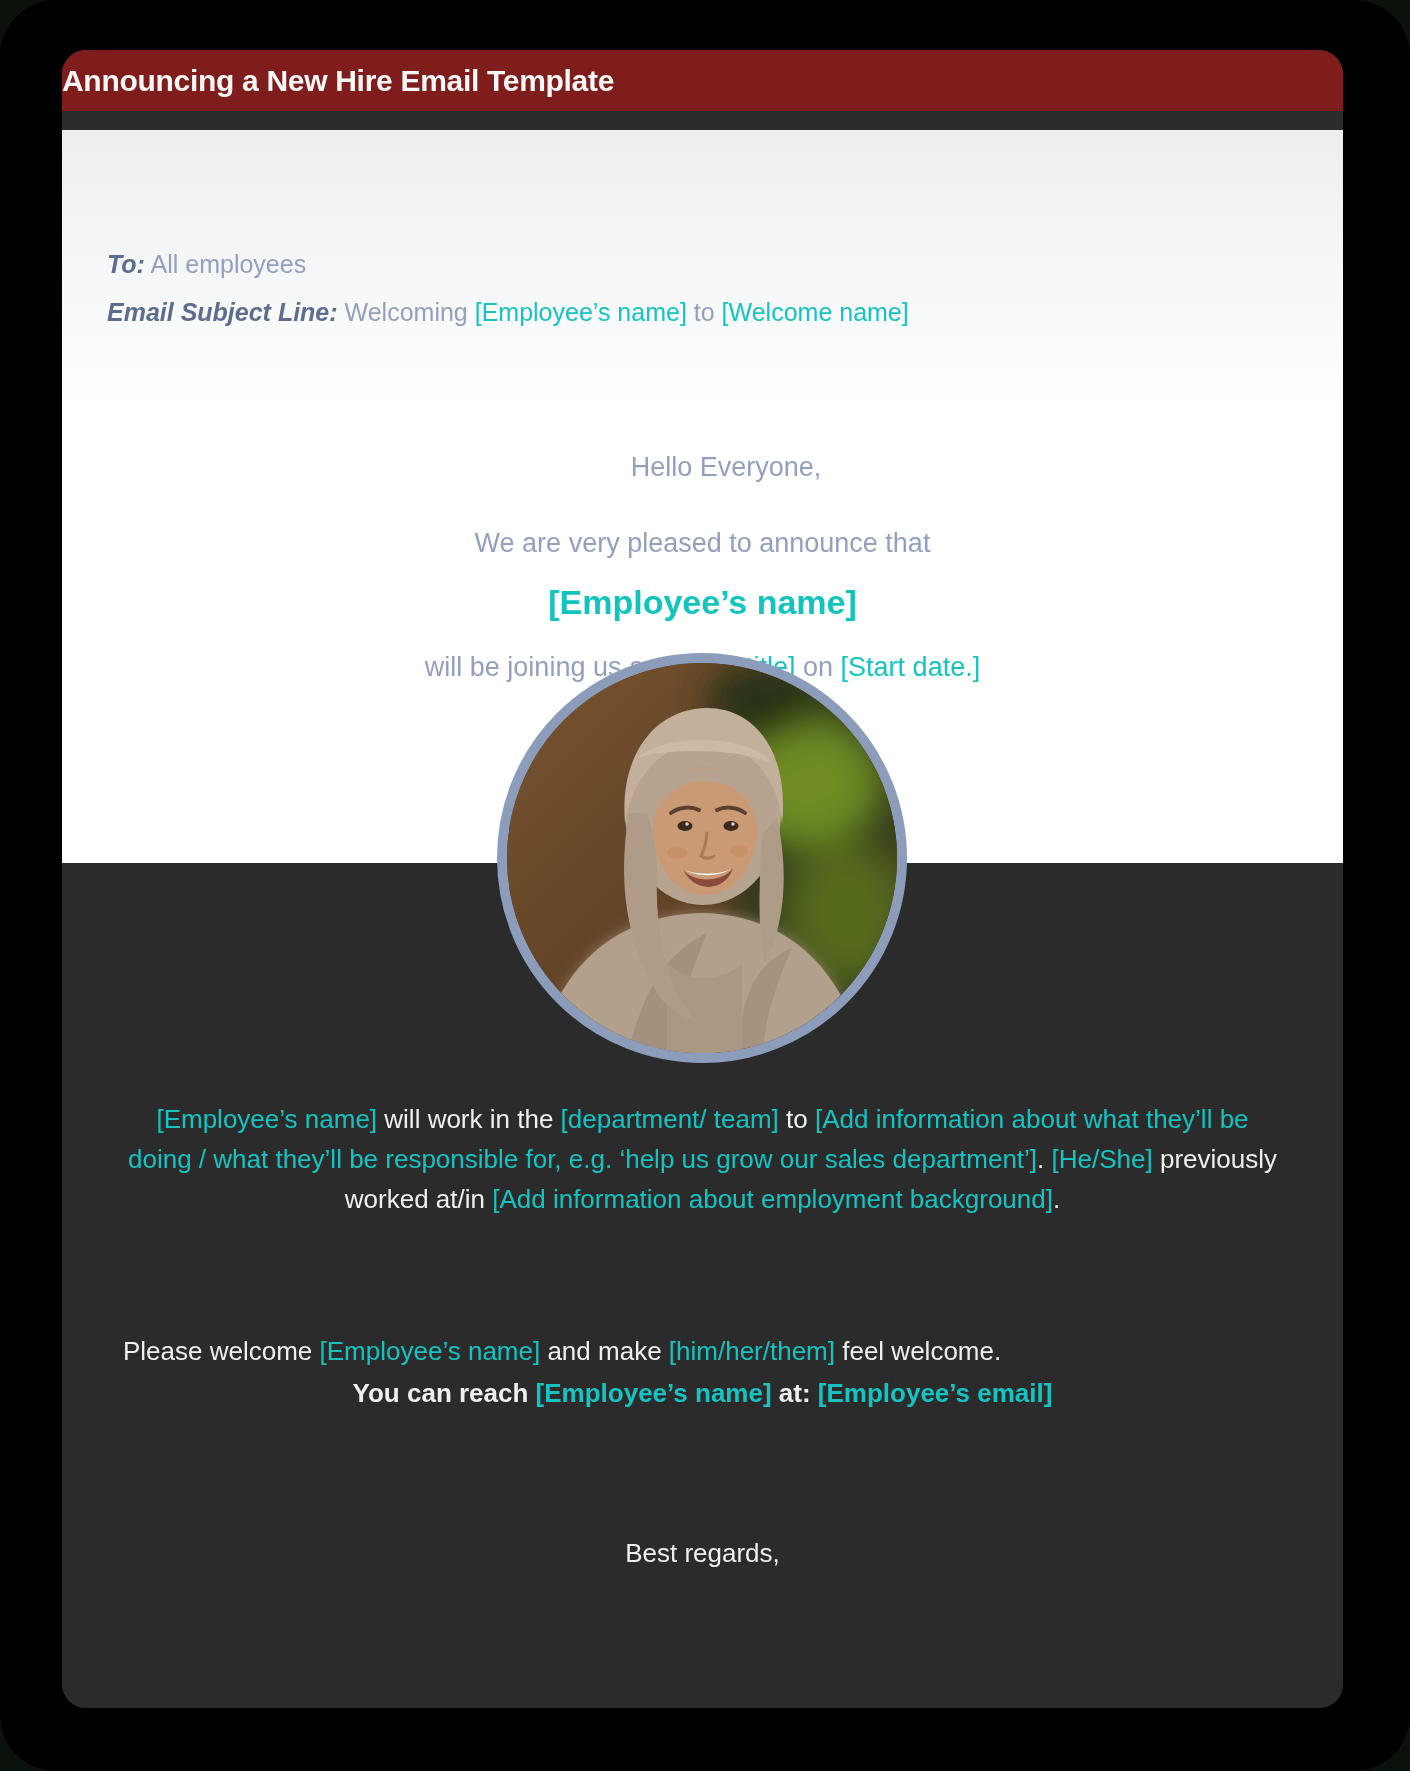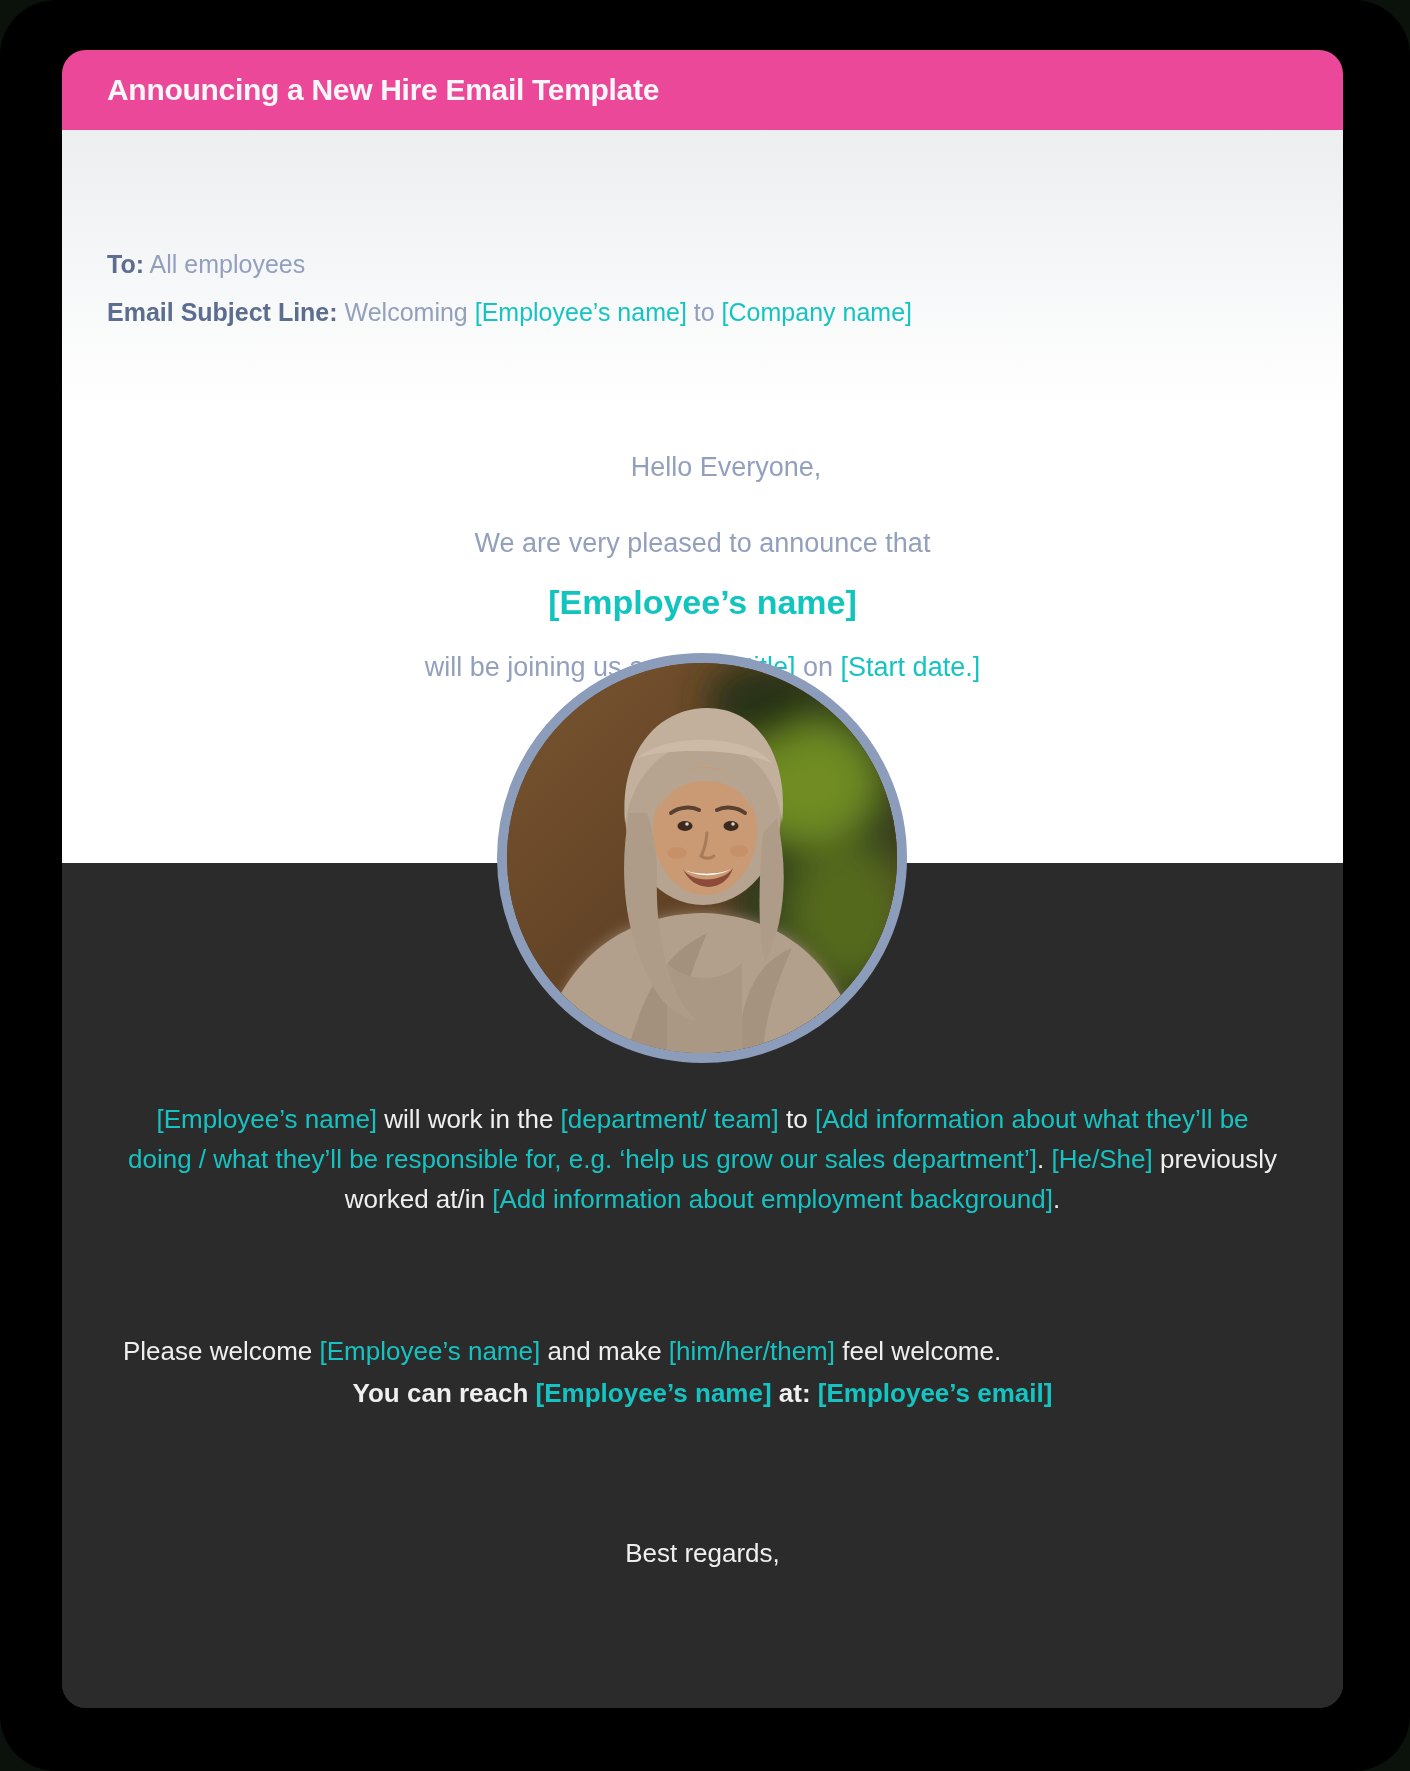--- a/index.html
+++ b/index.html
@@ -15,24 +15,24 @@
     border-radius:56px;
   }
   .card{
     position:absolute;left:62px;top:50px;
     width:1281px;height:1658px;
     border-radius:24px;overflow:hidden;
     background:#2b2b2b;
     box-shadow:0 10px 30px rgba(0,0,0,.6);
   }
   .card-header{
-    position:absolute;left:0;top:0;right:0;height:80px;
-    background:#ec4899;
+    position:absolute;left:0;top:0;right:0;height:61px;
+    background:#7f1d1d;
     display:flex;align-items:center;
-    padding-left:45px;box-sizing:border-box;
+    box-sizing:border-box;
   }
   .card-title{
     color:#f7f7f7;font-size:30px;font-weight:700;letter-spacing:-.3px;
   }
   .body-white{
     position:absolute;left:0;top:80px;right:0;height:733px;
     background:linear-gradient(180deg,#eceef0 0%,#ffffff 38%);
   }
   .meta-line{
     position:absolute;left:45px;right:45px;
@@ -41,21 +41,21 @@
   .centered-line{
     position:absolute;left:0;right:0;text-align:center;
     font-size:27px;line-height:34px;color:#93a0bd;
   }
   .name-heading{
     position:absolute;left:0;right:0;text-align:center;
     font-size:34px;line-height:42px;font-weight:700;color:#12c4be;
   }
   .seg-accent{color:#15c4c2;}
   .seg-muted{color:#93a0bd;}
-  .seg-label{color:#5c6d8f;font-weight:700;}
+  .seg-label{color:#5c6d8f;font-weight:700;font-style:italic;}
   .seg-light{color:#efefef;}
   .avatar-ring{
     position:absolute;left:435px;top:603px;
     width:390px;height:390px;border-radius:50%;
     border:10px solid #8c9cbb;
     overflow:hidden;background:#5a3c22;
     z-index:3;
   }
   .avatar-ring svg{display:block;}
   .body-dark{
@@ -75,21 +75,21 @@
 
 <div class="frame">
   <div class="card">
 
     <div class="card-header">
       <span class="card-title">Announcing a New Hire Email Template</span>
     </div>
 
     <div class="body-white">
       <div class="meta-line" style="top:117px;"><span class="seg-label">To:</span><span class="seg-muted"> All employees</span></div>
-      <div class="meta-line" style="top:165px;"><span class="seg-label">Email Subject Line:</span><span class="seg-muted"> Welcoming </span><span class="seg-accent">[Employee’s name]</span><span class="seg-muted"> to </span><span class="seg-accent">[Company name]</span></div>
+      <div class="meta-line" style="top:165px;"><span class="seg-label">Email Subject Line:</span><span class="seg-muted"> Welcoming </span><span class="seg-accent">[Employee’s name]</span><span class="seg-muted"> to </span><span class="seg-accent">[Welcome name]</span></div>
 
       <div class="centered-line" style="top:320px;padding-left:47px;">Hello Everyone,</div>
       <div class="centered-line" style="top:396px;">We are very pleased to announce that</div>
       <div class="name-heading" style="top:451px;">[Employee’s name]</div>
       <div class="centered-line" style="top:520px;"><span class="seg-muted">will be joining us as a </span><span class="seg-accent">[Job title]</span><span class="seg-muted"> on </span><span class="seg-accent">[Start date.]</span></div>
     </div>
 
     <div class="body-dark">
       <div class="dark-par par-centered" style="top:236px;"><span class="seg-accent">[Employee’s name]</span><span class="seg-light"> will work in the </span><span class="seg-accent">[department/ team]</span><span class="seg-light"> to </span><span class="seg-accent">[Add information about what they’ll be doing / what they’ll be responsible for, e.g. ‘help us grow our sales department’]</span><span class="seg-light">. </span><span class="seg-accent">[He/She]</span><span class="seg-light"> previously worked at/in </span><span class="seg-accent">[Add information about employment background]</span><span class="seg-light">.</span></div>
       <div class="dark-par par-left" style="top:432px;margin-top:36px;"><span class="seg-light">Please welcome </span><span class="seg-accent">[Employee’s name]</span><span class="seg-light"> and make </span><span class="seg-accent">[him/her/them]</span><span class="seg-light"> feel welcome.</span></div>

